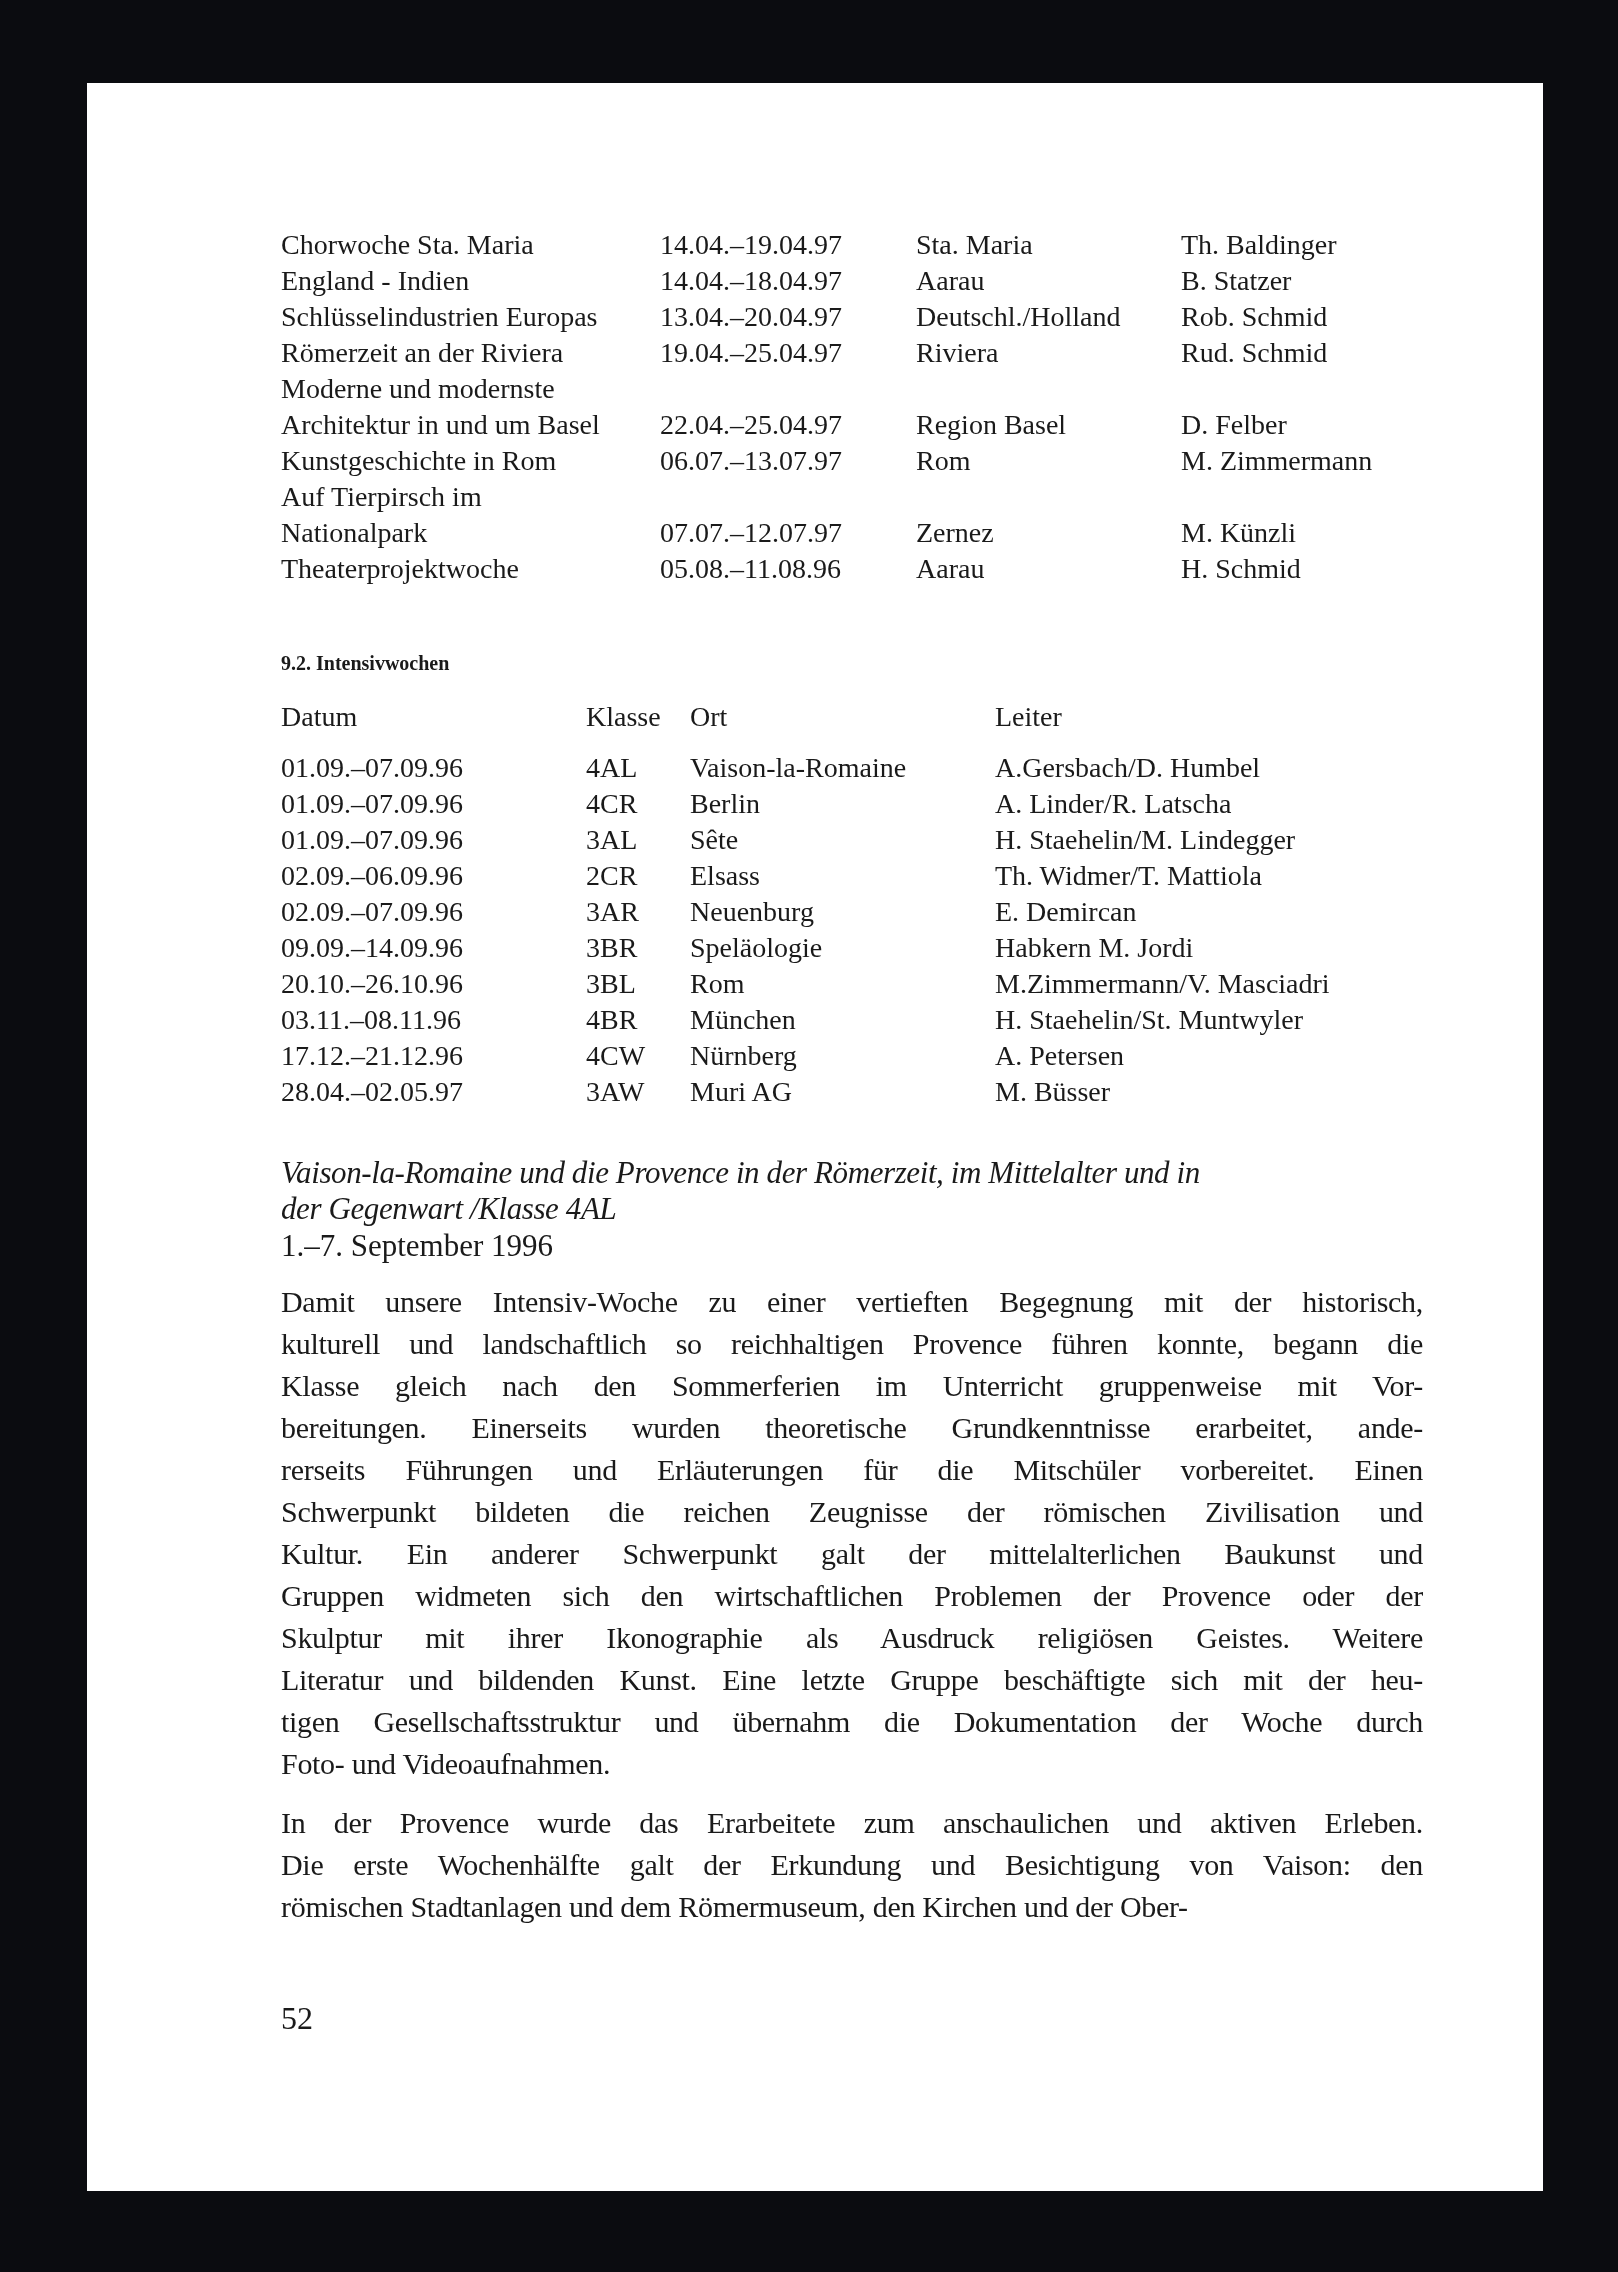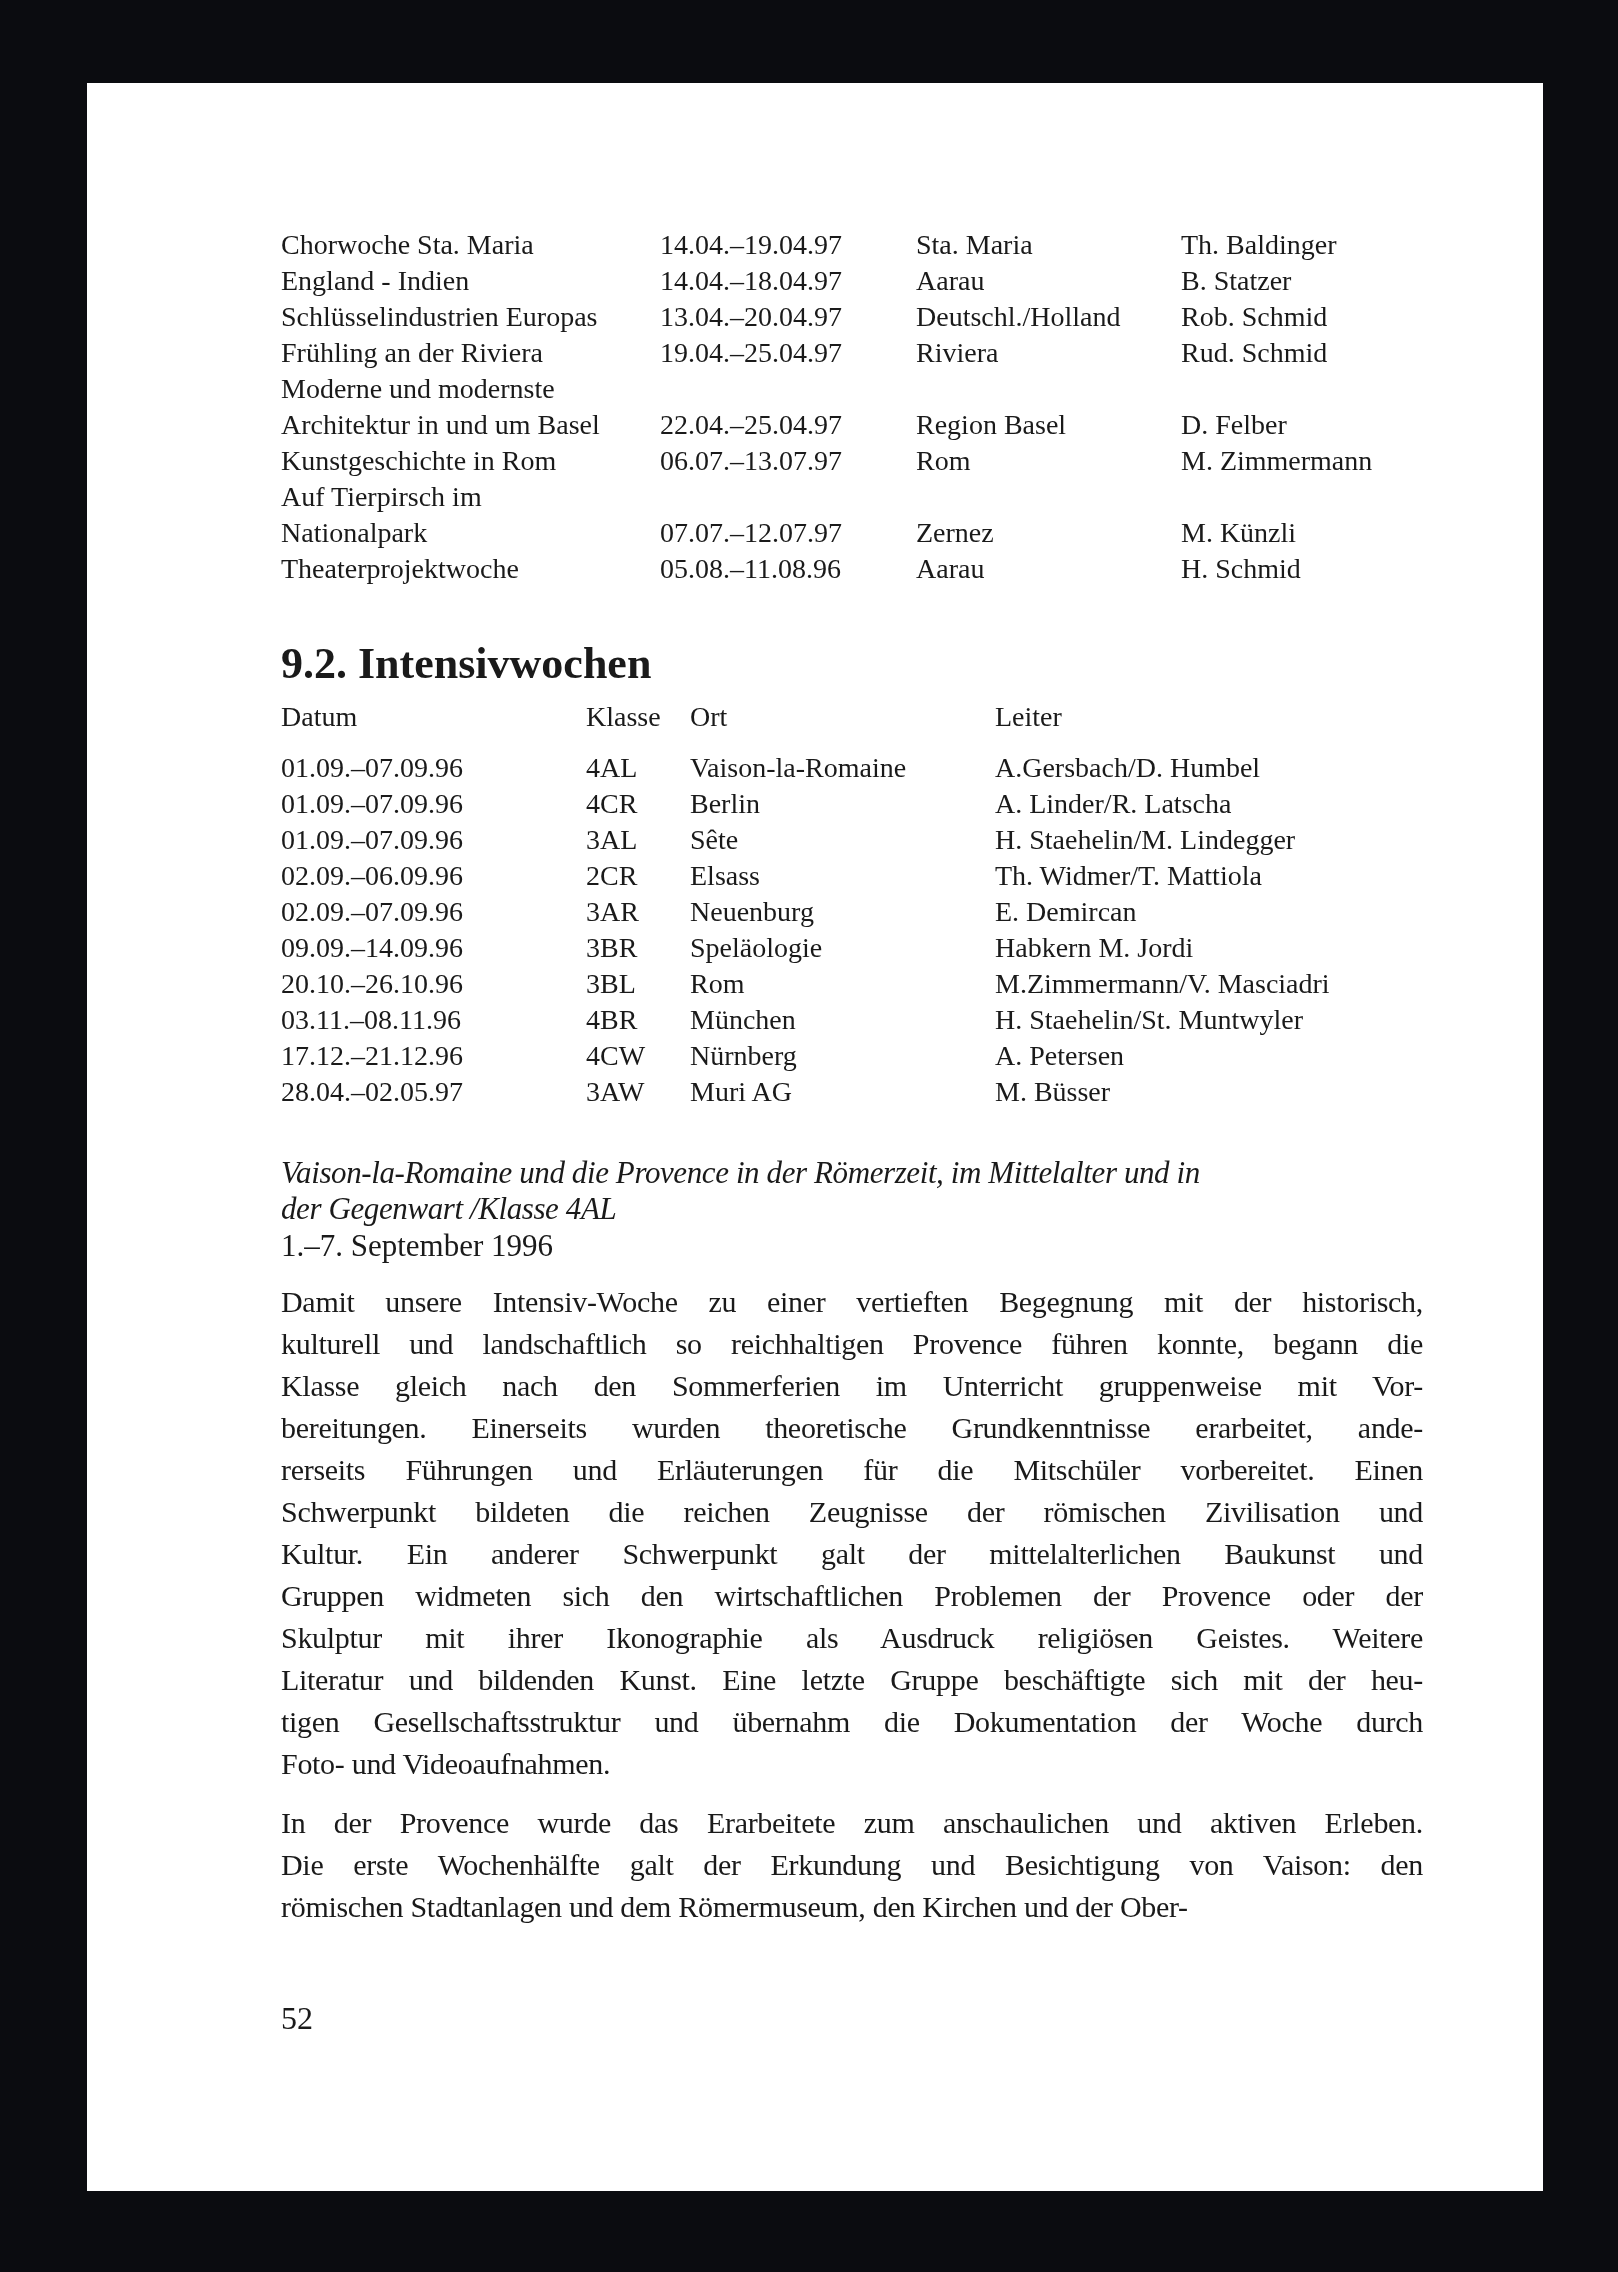--- a/index.html
+++ b/index.html
@@ -26,21 +26,21 @@
   .courses { width: 100%; border-collapse: collapse; font-size: 28px; line-height: 36px; }
   .courses td { padding: 0; vertical-align: bottom; white-space: nowrap; }
   .courses col.c1 { width: 379px; }
   .courses col.c2 { width: 256px; }
   .courses col.c3 { width: 265px; }
   .courses col.c4 { width: auto; }
 
   .section-title {
     margin-top: 57px;
     font-weight: bold;
-    font-size: 44px;
+    font-size: 20px;
     line-height: 39px;
   }
   .intensiv { border-collapse: collapse; font-size: 28px; line-height: 36px; margin-top: 16px; width: 100%; }
   .intensiv td, .intensiv th { padding: 0; text-align: left; font-weight: normal; white-space: nowrap; vertical-align: bottom; margin-left: 20px; }
   .intensiv col.d1 { width: 305px; }
   .intensiv col.d2 { width: 104px; }
   .intensiv col.d3 { width: 305px; }
   .intensiv col.d4 { width: auto; }
   .intensiv thead tr th { padding-bottom: 14.6px; }
 
@@ -93,21 +93,21 @@
             <td>Aarau</td>
             <td>B. Statzer</td>
           </tr>
           <tr>
             <td>Schlüsselindustrien Europas</td>
             <td>13.04.–20.04.97</td>
             <td>Deutschl./Holland</td>
             <td>Rob. Schmid</td>
           </tr>
           <tr>
-            <td>Frühling an der Riviera</td>
+            <td>Römerzeit an der Riviera</td>
             <td>19.04.–25.04.97</td>
             <td>Riviera</td>
             <td>Rud. Schmid</td>
           </tr>
           <tr>
             <td>Moderne und modernste</td>
             <td>&nbsp;</td>
             <td>&nbsp;</td>
             <td>&nbsp;</td>
           </tr>

